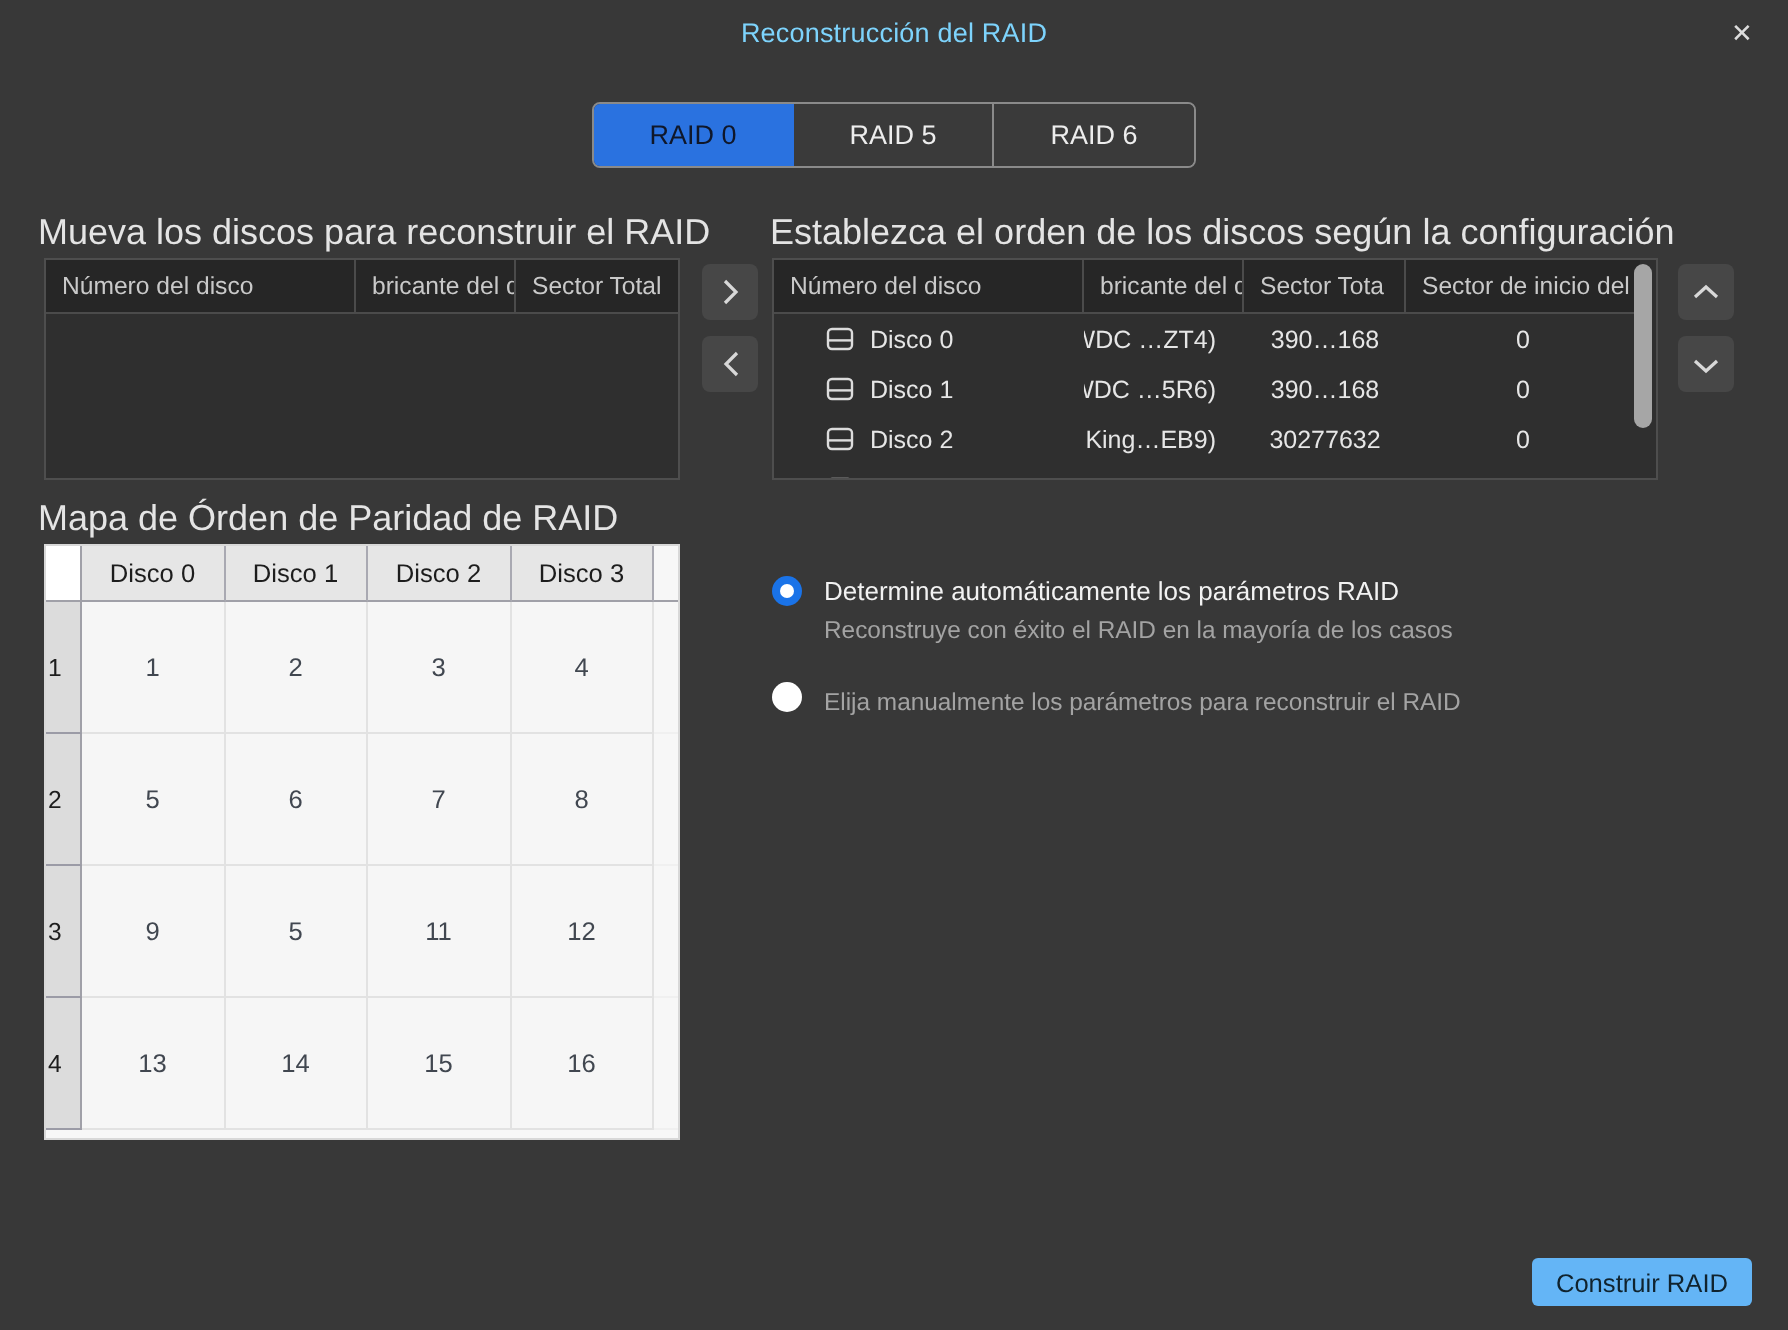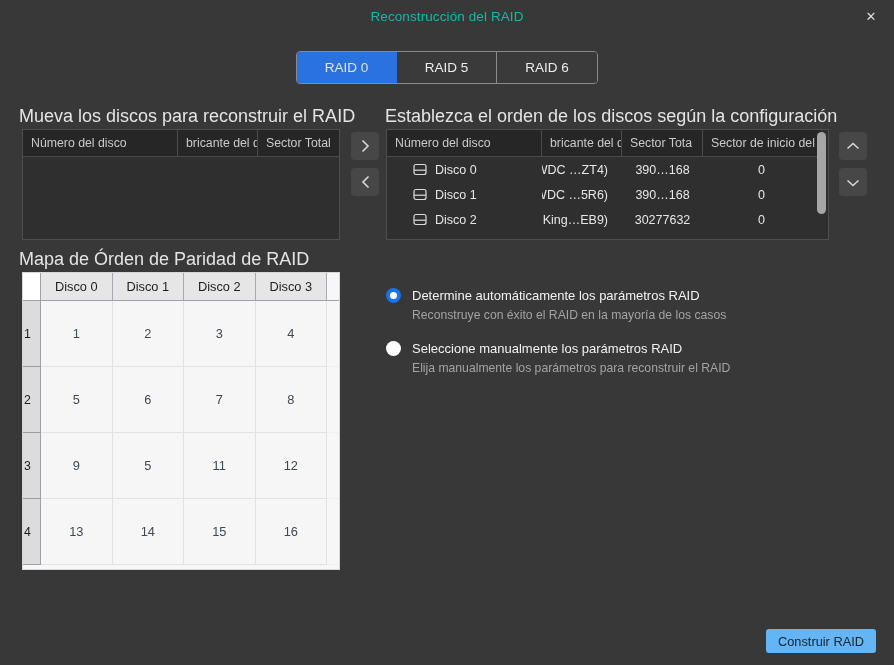--- a/index.html
+++ b/index.html
@@ -17,21 +17,21 @@
   .titlebar {
     position: relative;
     height: 32px;
     background: #383838;
     display: flex;
     align-items: center;
     justify-content: center;
   }
   .titlebar-text {
     font-size: 13.5px;
-    color: #14b8a6;
+    color: #7dd3fc;
     letter-spacing: .1px;
   }
   .close-btn {
     position: absolute;
     right: 0; top: 0;
     width: 46px; height: 32px;
     display: flex; align-items: center; justify-content: center;
     color: #dcdcdc;
     font-size: 13px;
     cursor: pointer;
@@ -58,21 +58,21 @@
     font-size: 13.5px;
     color: #ededed;
     background: #3a3a3a;
     border-right: 1px solid #8a8a8a;
     cursor: pointer;
     user-select: none;
   }
   .tab:last-child { border-right: none; }
   .tab.active {
     background: #2a72e0;
-    color: #e5e5e5;
+    color: #0f172a;
     border-right: 1px solid #2a72e0;
   }
 
   
   .body-area {
     position: relative;
     height: calc(665px - 32px - 19px - 31px);
   }
 
   .section-label {
@@ -459,21 +459,20 @@
         <div class="radio-opt">
           <div class="radio-mark checked"></div>
           <div class="radio-texts">
             <div class="radio-title">Determine automáticamente los parámetros RAID</div>
             <div class="radio-sub">Reconstruye con éxito el RAID en la mayoría de los casos</div>
           </div>
         </div>
         <div class="radio-opt">
           <div class="radio-mark"></div>
           <div class="radio-texts">
-            <div class="radio-title">Seleccione manualmente los parámetros RAID</div>
             <div class="radio-sub">Elija manualmente los parámetros para reconstruir el RAID</div>
           </div>
         </div>
       </div>
   </div>
 
   <div class="footer">
     <button class="build-btn">Construir RAID</button>
   </div>
 

